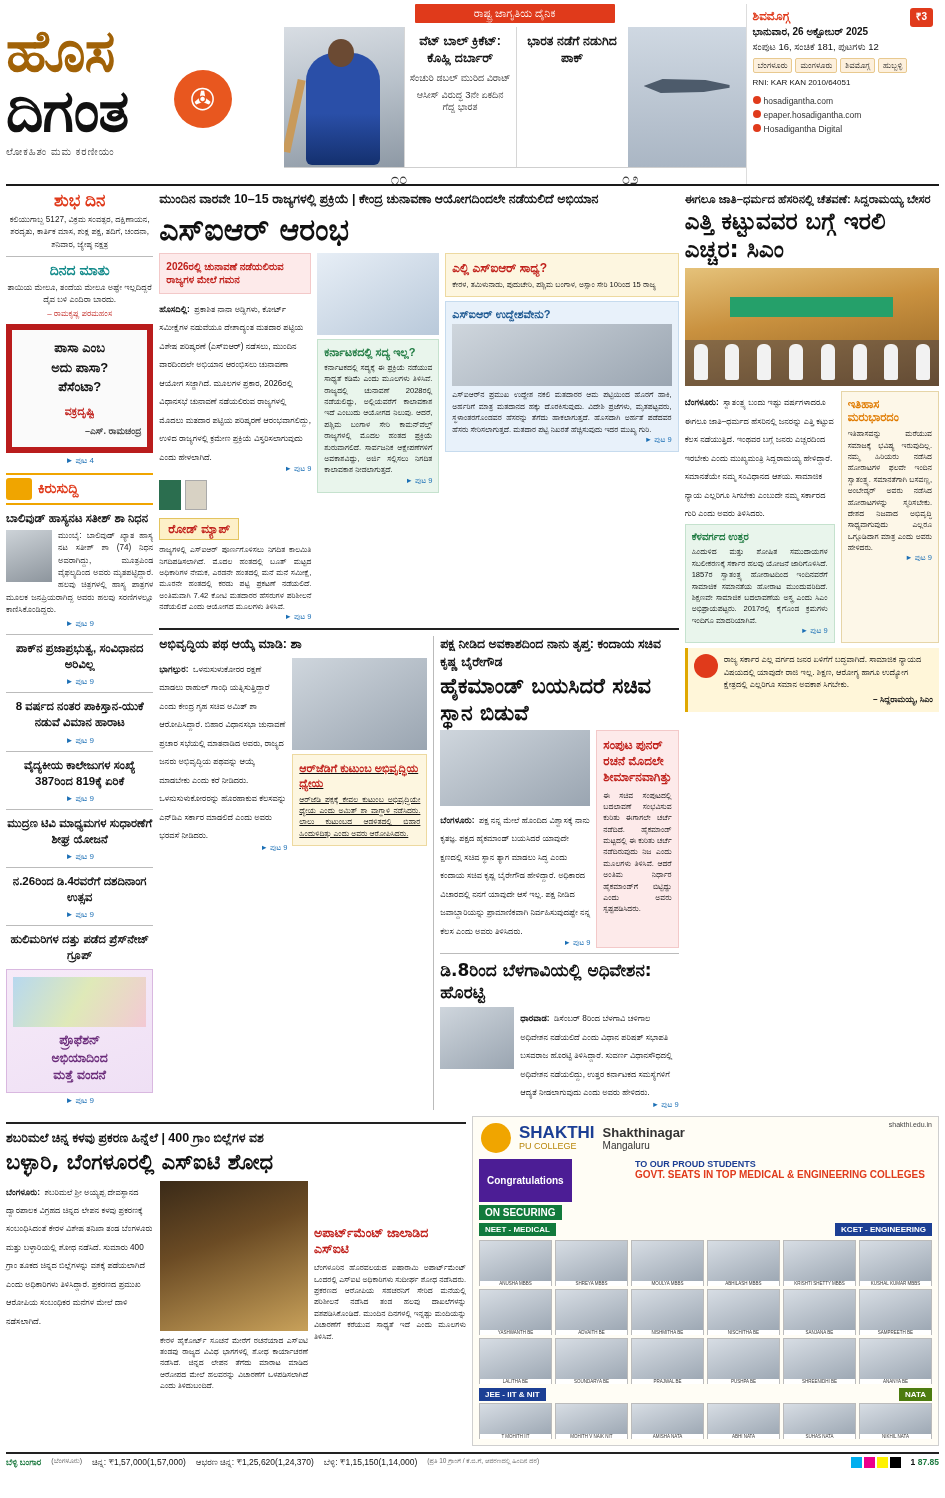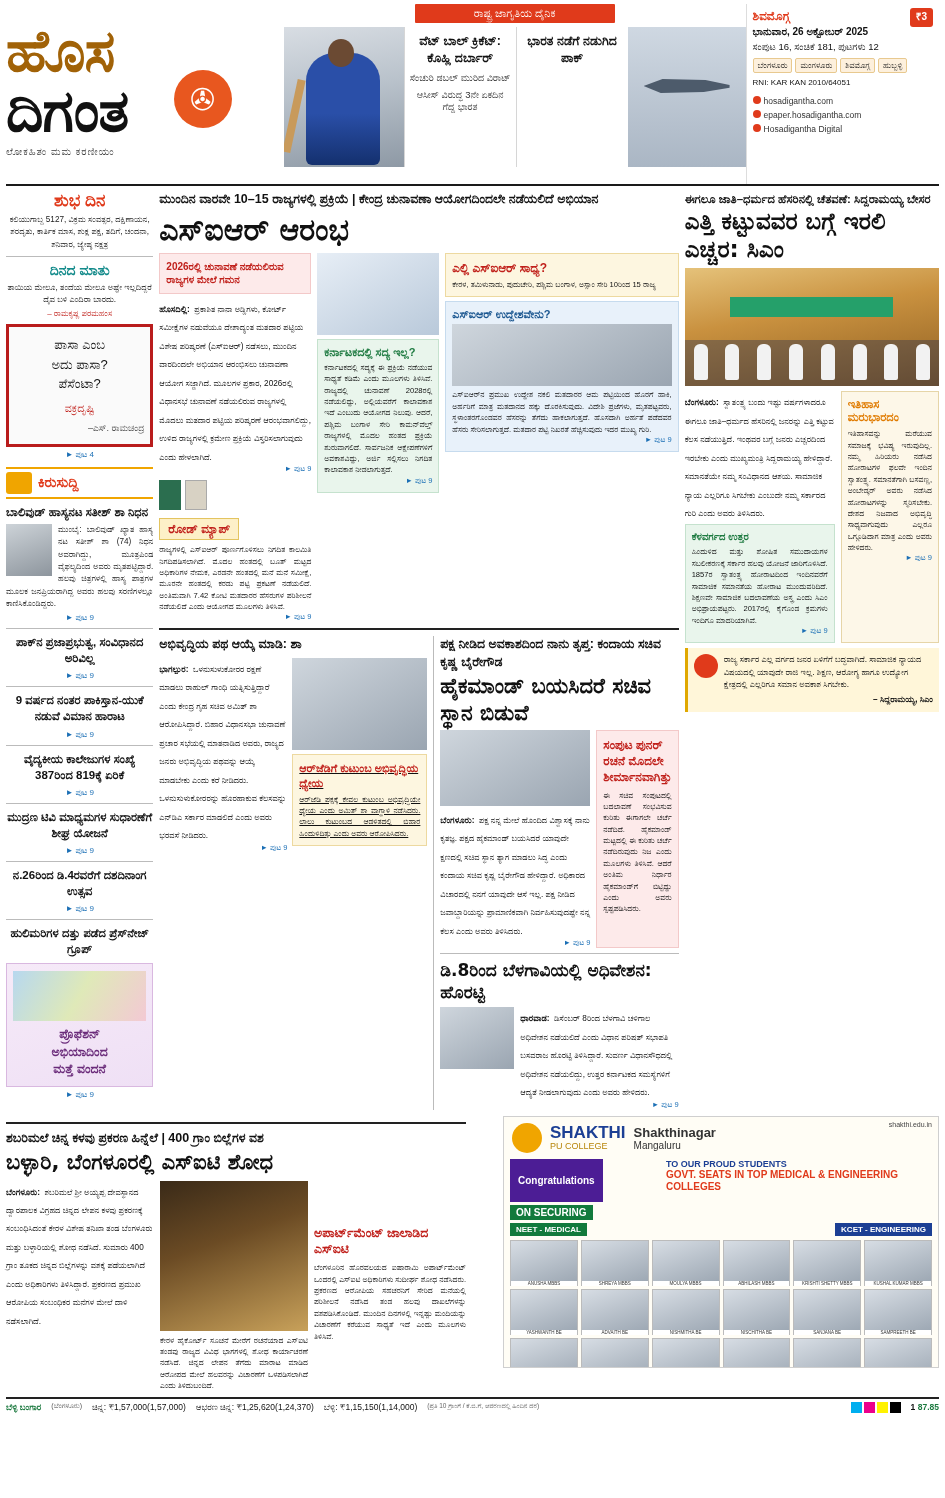--- a/index.html
+++ b/index.html
@@ -87,22 +87,22 @@
   .col-right { width: 290px; }
 
   .rule { border-top: 1px solid #bbb; margin: 5px 0; }
   .thickrule { border-top: 2px solid #222; margin: 6px 0; }
 
   
   .shubha-title { text-align: center; color: #e03a1b; font-size: 17px; font-weight: bold; }
   .small-body { font-size: 8.2px; line-height: 1.5; text-align: justify; color: #222; }
   .dinada { text-align: center; color: #148b8b; font-size: 14px; font-weight: bold; margin-top: 4px;}
   .quote-box {
-    border: 3px solid #b91c1c; background: #fafafa; text-align: center;
-    padding: 8px 6px; margin-top: 5px; font-size: 13px; font-weight: normal; line-height: 1.5;
+    border: 6px solid #b91c1c; background: #fafafa; text-align: center;
+    padding: 8px 6px; margin-top: 5px; font-size: 13px; font-weight: bold; line-height: 1.5;
   }
   .quote-sign { text-align: right; font-size: 9px; margin-top: 6px; color: #444; }
   .pageref { text-align: center; font-size: 8px; color: #1b6fb5; margin-top: 3px; }
   .kirusuddi {
     display: flex; align-items: center; gap: 6px; margin-top: 7px;
     border-top: 2px solid #f0a500; border-bottom: 2px solid #f0a500; padding: 3px 0;
   }
   .kirusuddi .ic { width: 26px; height: 22px; background: #f0a500; border-radius: 3px; }
   .kirusuddi .t { color: #e03a1b; font-weight: bold; font-size: 14px; }
   .lead-kn { font-size: 11.5px; font-weight: bold; line-height: 1.4; margin-top: 5px; }
@@ -151,21 +151,21 @@
   .itihasa { background: #fdf7e8; border: 1px solid #e6d5a8; padding: 6px; }
   .orange-title { color: #e07b00; font-weight: bold; font-size: 11.5px; }
   .hl-quote { background:#fff6d9; border-left:3px solid #e0a800; padding:6px; font-size:8.2px; line-height:1.5;}
 
   
   .bottom { display: flex; gap: 6px; margin-top: 6px; }
   .temple-photo { height: 150px; background: linear-gradient(160deg,#3a2a18,#6b4b24 40%,#c8a15a); }
 
   
   .ad {
-    border: 1px solid #cfcfcf; background: #fffdf5; height: 252px; position: relative; overflow: hidden; margin-left: 31px;
+    border: 1px solid #cfcfcf; background: #fffdf5; height: 330px; position: relative; overflow: hidden;
   }
   .ad-head { display: flex; align-items: center; gap: 8px; padding: 6px 8px; }
   .ad-logo { width: 30px; height: 30px; background: #f0a500; border-radius: 50%; }
   .ad-name { font-size: 17px; font-weight: bold; color: #1c3f94; line-height: 1.05; }
   .ad-name small { display:block; font-size: 9px; color:#b8860b; font-weight: normal;}
   .ad-sub { font-size: 13px; color: #333; font-weight: bold; }
   .congrats { background: #4c1d95; color: #fff; font-size: 10px; font-weight: bold; padding: 16px 8px; display:inline-block;}
   .ad-green { background: #127a3c; color: #fff; font-size: 10px; font-weight: bold; padding: 2px 6px; display:inline-block;}
   .grid-faces { display: grid; grid-template-columns: repeat(6, 1fr); gap: 3px; padding: 4px 6px; }
   .face { height: 46px; background: linear-gradient(160deg,#d7dde4,#9aa5b1); border: 1px solid #bbb; position: relative;}
@@ -208,20 +208,24 @@
           <div class="sub">ಸೆಂಚುರಿ ಡಬಲ್ ಮುರಿದ ವಿರಾಟ್</div>
           <div class="sub">ಆಸೀಸ್ ವಿರುದ್ಧ 3ನೇ ಏಕದಿನ ಗೆದ್ದ ಭಾರತ</div>
         </div>
         <div class="head-col">
           <div>ಭಾರತ ನಡೆಗೆ ನಡುಗಿದ ಪಾಕ್</div>
         </div>
         <div class="photo-jet">
           <div class="jet"></div>
         </div>
       </div>
+      <div class="page-nums">
+        <span>೧೦</span>
+        <span>೦೨</span>
+      </div>
     </div>
 
     <div class="mast-right">
       <div class="price-badge">₹3</div>
       <div class="city">ಶಿವಮೊಗ್ಗ</div>
       <div class="date">ಭಾನುವಾರ, 26 ಅಕ್ಟೋಬರ್ 2025</div>
       <div>ಸಂಪುಟ 16, ಸಂಚಿಕೆ 181, ಪುಟಗಳು 12</div>
       <div class="ed-row">
         <span class="ed">ಬೆಂಗಳೂರು</span>
         <span class="ed">ಮಂಗಳೂರು</span>
@@ -265,21 +269,21 @@
       <div style="overflow:hidden;margin-top:4px;">
         <div class="portrait"></div>
         <div class="small-body">ಮುಂಬೈ: ಬಾಲಿವುಡ್ ಖ್ಯಾತ ಹಾಸ್ಯ ನಟ ಸತೀಶ್ ಶಾ (74) ನಿಧನ ಅವರಾಗಿದ್ದು, ಮೂತ್ರಪಿಂಡ ವೈಫಲ್ಯದಿಂದ ಅವರು ಮೃತಪಟ್ಟಿದ್ದಾರೆ. ಹಲವು ಚಿತ್ರಗಳಲ್ಲಿ ಹಾಸ್ಯ ಪಾತ್ರಗಳ ಮೂಲಕ ಜನಪ್ರಿಯರಾಗಿದ್ದ ಅವರು ಹಲವು ಸರಣಿಗಳಲ್ಲೂ ಕಾಣಿಸಿಕೊಂಡಿದ್ದರು.</div>
       </div>
       <div class="pageref">► ಪುಟ 9</div>
 
       <div class="rule"></div>
       <div class="brief">ಪಾಕ್‌ನ ಪ್ರಜಾಪ್ರಭುತ್ವ, ಸಂವಿಧಾನದ ಅರಿವಿಲ್ಲ</div>
       <div class="pageref">► ಪುಟ 9</div>
       <div class="rule"></div>
-      <div class="brief">9 ವರ್ಷದ ನಂತರ ಪಾಕಿಸ್ತಾನ-ಯುಕೆ ನಡುವೆ ವಿಮಾನ ಹಾರಾಟ</div>
+      <div class="brief">8 ವರ್ಷದ ನಂತರ ಪಾಕಿಸ್ತಾನ-ಯುಕೆ ನಡುವೆ ವಿಮಾನ ಹಾರಾಟ</div>
       <div class="pageref">► ಪುಟ 9</div>
       <div class="rule"></div>
       <div class="brief">ವೈದ್ಯಕೀಯ ಕಾಲೇಜುಗಳ ಸಂಖ್ಯೆ 387ರಿಂದ 819ಕ್ಕೆ ಏರಿಕೆ</div>
       <div class="pageref">► ಪುಟ 9</div>
       <div class="rule"></div>
       <div class="brief">ಮುದ್ರಣ ಟಿವಿ ಮಾಧ್ಯಮಗಳ ಸುಧಾರಣೆಗೆ ಶೀಘ್ರ ಯೋಜನೆ</div>
       <div class="pageref">► ಪುಟ 9</div>
       <div class="rule"></div>
       <div class="brief">ನ.26ರಿಂದ ಡಿ.4ರವರೆಗೆ ದಶದಿನಾಂಗ ಉತ್ಸವ</div>
       <div class="pageref">► ಪುಟ 9</div>

